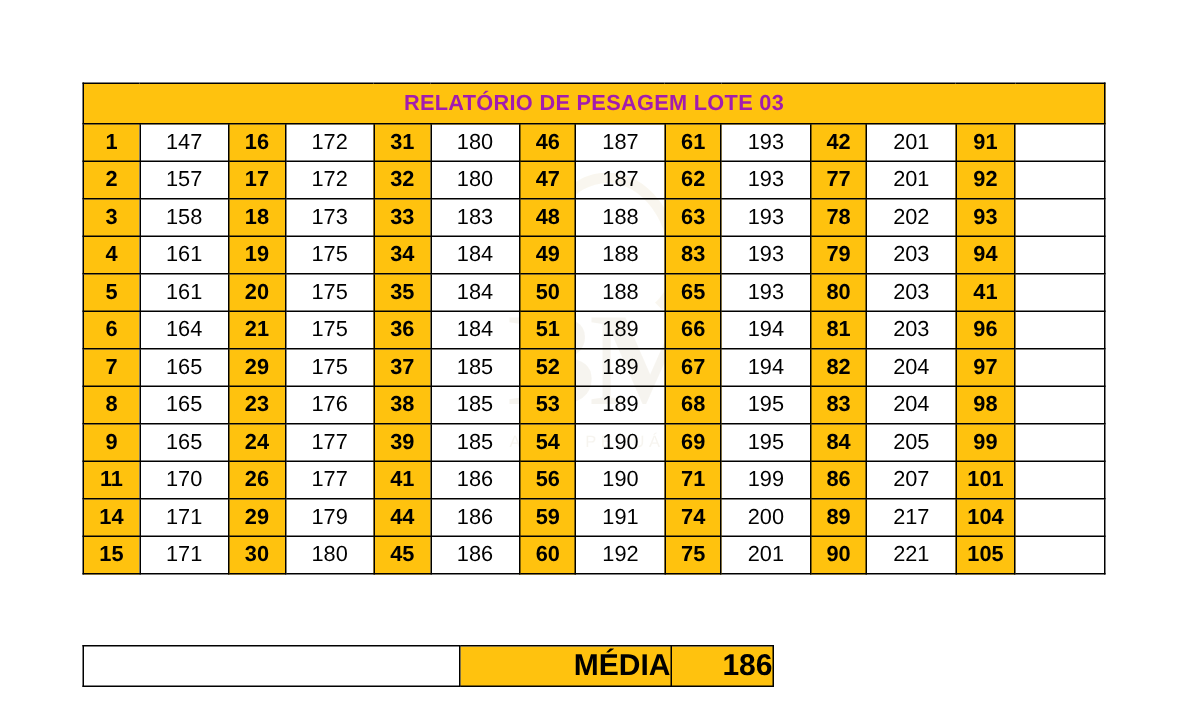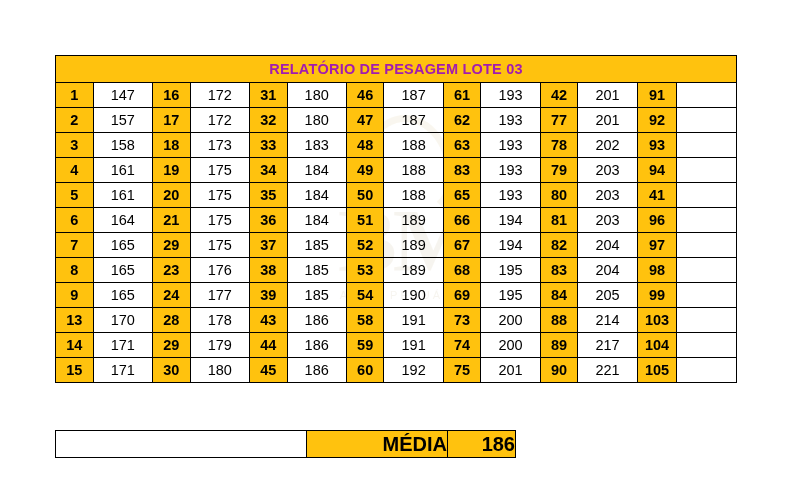--- a/index.html
+++ b/index.html
@@ -311,33 +311,33 @@
           <td class="idx">54</td>
           <td class="val transparent">190</td>
           <td class="idx">69</td>
           <td class="val transparent">195</td>
           <td class="idx">84</td>
           <td class="val">205</td>
           <td class="idx">99</td>
           <td class="val blank"></td>
         </tr>
         <tr>
-          <td class="idx">13</td>
+          <td class="idx">11</td>
           <td class="val">170</td>
-          <td class="idx">28</td>
-          <td class="val">178</td>
-          <td class="idx">43</td>
+          <td class="idx">26</td>
+          <td class="val">177</td>
+          <td class="idx">41</td>
           <td class="val transparent">186</td>
-          <td class="idx">58</td>
-          <td class="val transparent">191</td>
-          <td class="idx">73</td>
-          <td class="val transparent">200</td>
-          <td class="idx">88</td>
-          <td class="val">214</td>
-          <td class="idx">103</td>
+          <td class="idx">56</td>
+          <td class="val transparent">190</td>
+          <td class="idx">71</td>
+          <td class="val transparent">199</td>
+          <td class="idx">86</td>
+          <td class="val">207</td>
+          <td class="idx">101</td>
           <td class="val blank"></td>
         </tr>
         <tr>
           <td class="idx">14</td>
           <td class="val">171</td>
           <td class="idx">29</td>
           <td class="val">179</td>
           <td class="idx">44</td>
           <td class="val transparent">186</td>
           <td class="idx">59</td>

